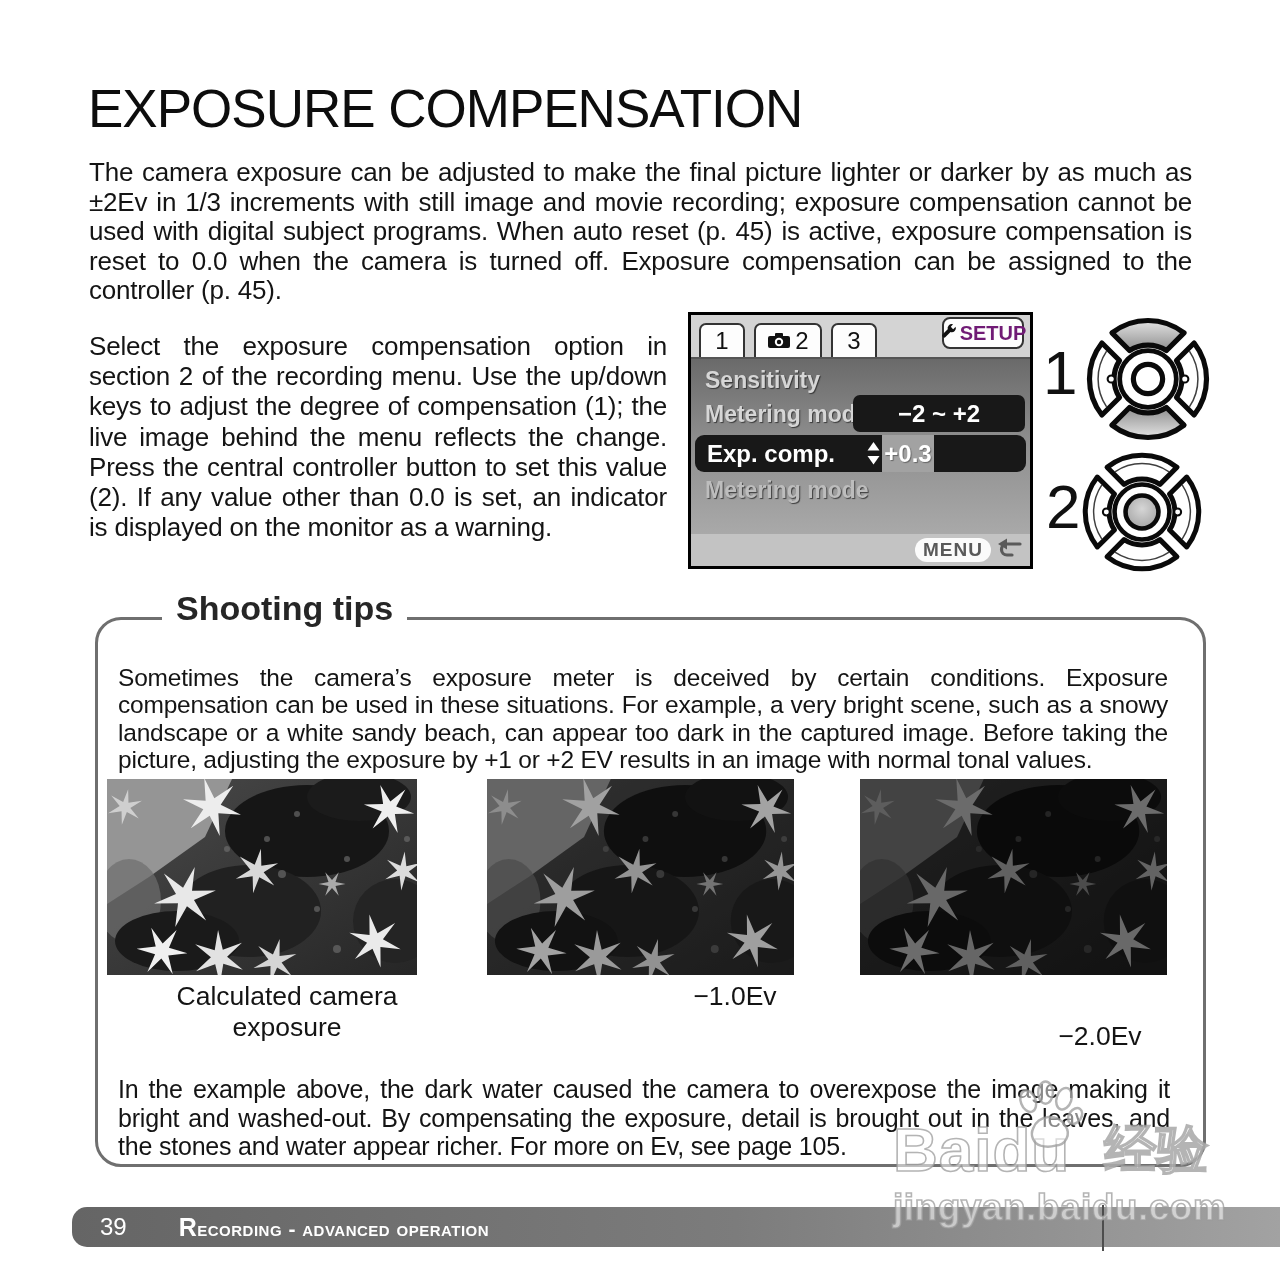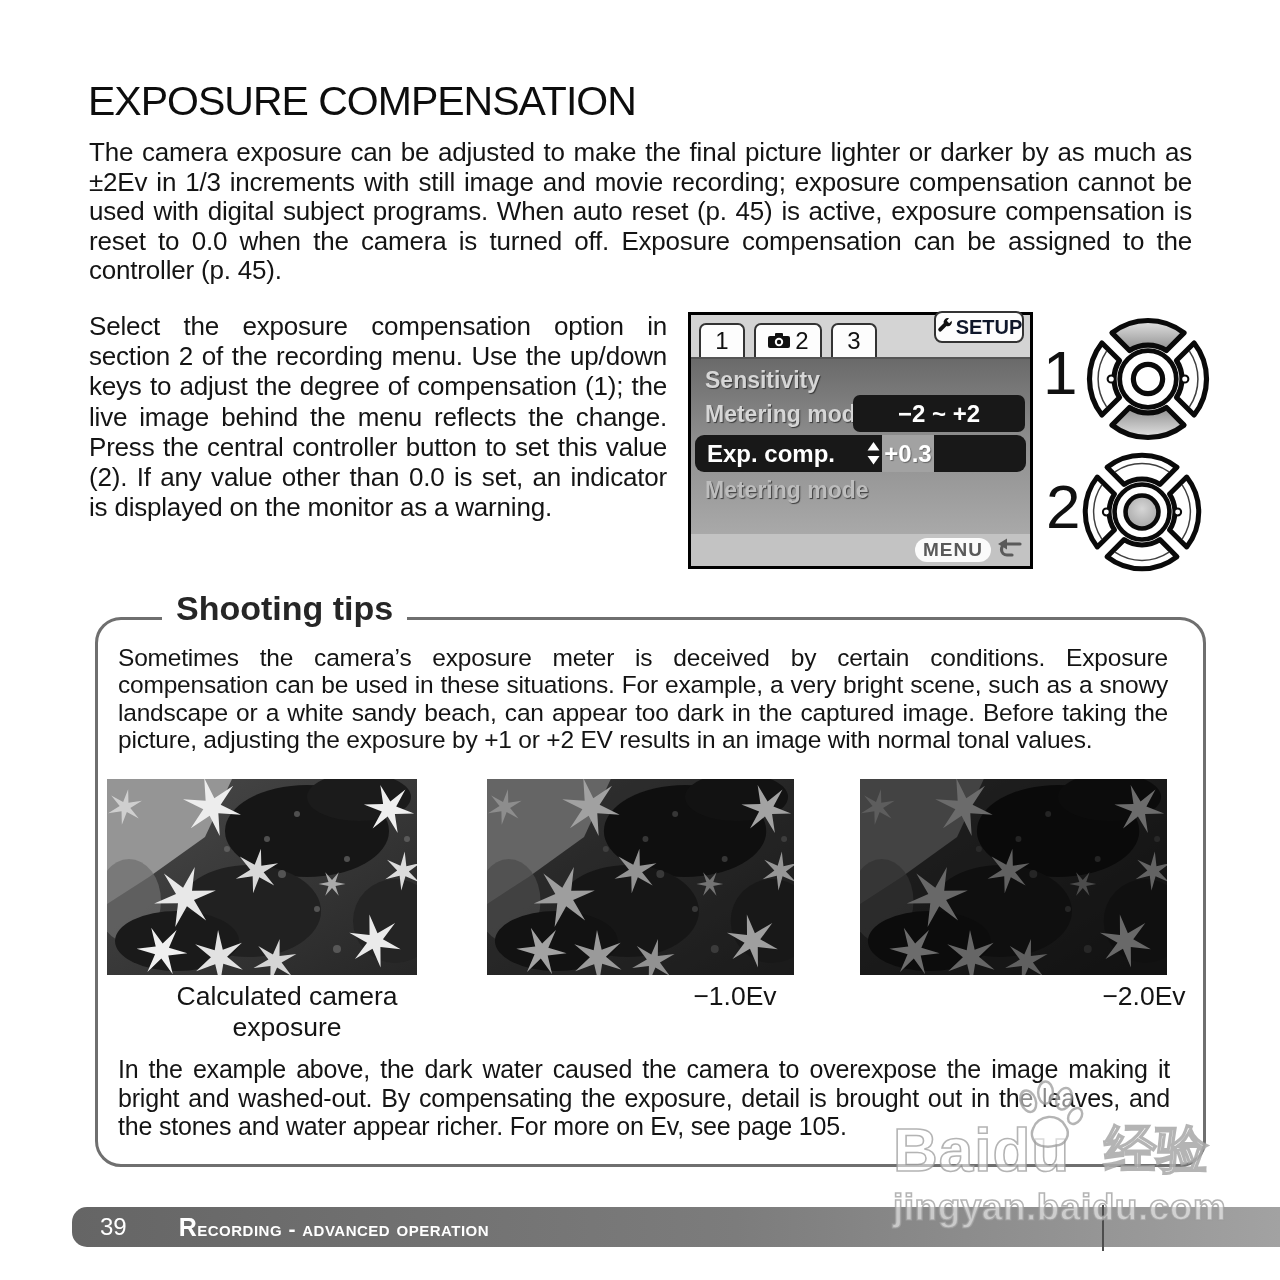--- a/index.html
+++ b/index.html
@@ -1,40 +1,40 @@
 <!DOCTYPE html>
 <html><head>
 <meta charset="utf-8">
 <style>
   * { margin: 0; padding: 0; box-sizing: border-box; }
   html,body { width: 1280px; height: 1280px; background: #fff;
     font-family: "Liberation Sans", sans-serif; color: #111; overflow: hidden; }
   .abs { position: absolute; }
 
-  #page-title { left: 88px; top: 78px; font-size: 41px; font-weight: 400;
+  #page-title { left: 88px; top: 78px; font-size: 53px; font-weight: 400;
     letter-spacing: -1px; color: #0d0d0d; }
 
   .bodytext { font-size: 26px; line-height: 29.5px; text-align: justify;
-    color: #141414; letter-spacing: -0.2px; }
+    color: #141414; letter-spacing: -0.2px; margin-top: 20px; }
   #intro-para { left: 89px; top: 138px; width: 1103px; }
   #select-para { left: 89px; top: 311px; width: 578px; line-height: 30.2px; }
 
   
   #menu-shot { left: 688px; top: 312px; width: 345px; height: 257px;
     background: #000; border: 3px solid #000; display: flex; flex-direction: column; }
   #tabbar { height: 44px; background: #d4d4d4; display: flex; align-items: flex-end;
     padding: 0 6px 0 8px; gap: 9px; border-bottom: 2px solid #555; }
   .tab { background: #fdfdfd; border: 2px solid #333; border-bottom: none;
     border-radius: 7px 7px 0 0; height: 34px; display: flex; align-items: center;
     justify-content: center; gap: 4px; font-size: 24px; font-weight: 500; color: #111; }
   .tab.t1 { width: 46px; } .tab.t2 { width: 68px; } .tab.t3 { width: 46px; }
   #setup-btn { margin-left: auto; background: #fdfdfd; border: 2px solid #333;
-    border-radius: 8px; height: 32px; width: 90px; margin-bottom: 14px;
+    border-radius: 8px; height: 32px; width: 82px; margin-bottom: 8px;
     display: flex; align-items: center; justify-content: center; gap: 2px;
-    font-size: 20px; font-weight: 700; color: #0f172a; }
+    font-size: 20px; font-weight: 700; color: #701a75; }
   #menu-body { flex: 1; background: linear-gradient(to bottom, #6a6a6a 0%, #8d8d8d 45%, #a9a9a9 100%); position: relative; }
   .mlabel { font-size: 23px; font-weight: 700; color: #d6d6d6;
     text-shadow: 1px 1px 1px rgba(40,40,40,.8); }
   #row-sensitivity { position: absolute; left: 14px; top: 8px; text-align: right; }
   #row-metering1 { position: absolute; left: 14px; top: 42px; }
   #metering-valuebox { position: absolute; left: 162px; top: 36px; width: 172px;
     height: 37px; background: #181818; border-radius: 7px; display: flex;
     align-items: center; justify-content: center; font-size: 24px; font-weight: 700; color: #fff; }
   #row-expcomp { position: absolute; left: 4px; top: 76px; right: 4px; height: 37px;
     background: #181818; border-radius: 9px; display: flex; align-items: center; justify-content: flex-end; }
@@ -70,21 +70,21 @@
   .photo { position: absolute; top: 779px; height: 196px; overflow: hidden;
     background: #222; }
   .photo svg { width: 100%; height: 100%; display: block; }
   #photo-1 { left: 107px; width: 310px; }
   #photo-2 { left: 487px; width: 307px; filter: brightness(0.68); }
   #photo-3 { left: 860px; width: 307px; filter: brightness(0.45); }
   .caption { position: absolute; top: 981px; font-size: 26.5px; line-height: 31px;
     text-align: center; color: #141414; }
   #caption-1 { left: 157px; width: 260px; }
   #caption-2 { left: 635px; width: 200px; }
-  #caption-3 { left: 1044px; width: 200px; }
+  #caption-3 { left: 1000px; width: 200px; margin-top: 40px; }
 
   
   #footer-bar { left: 72px; top: 1207px; width: 1208px; height: 40px;
     background: linear-gradient(to right, #656565 0%, #7c7c7c 55%, #a2a2a2 100%);
     border-radius: 15px 0 0 15px; display: flex; align-items: center; color: #fff; }
   #footer-page-num { font-size: 24px; margin-left: 28px; font-weight: 400; }
   #footer-section { margin-left: 52px; font-size: 21px; font-weight: 700;
     font-variant: small-caps; letter-spacing: 0.5px; }
   #footer-section::first-letter { font-size: 25px; }
   #footer-divider { left: 1102px; top: 1205px; width: 2px; height: 46px;

